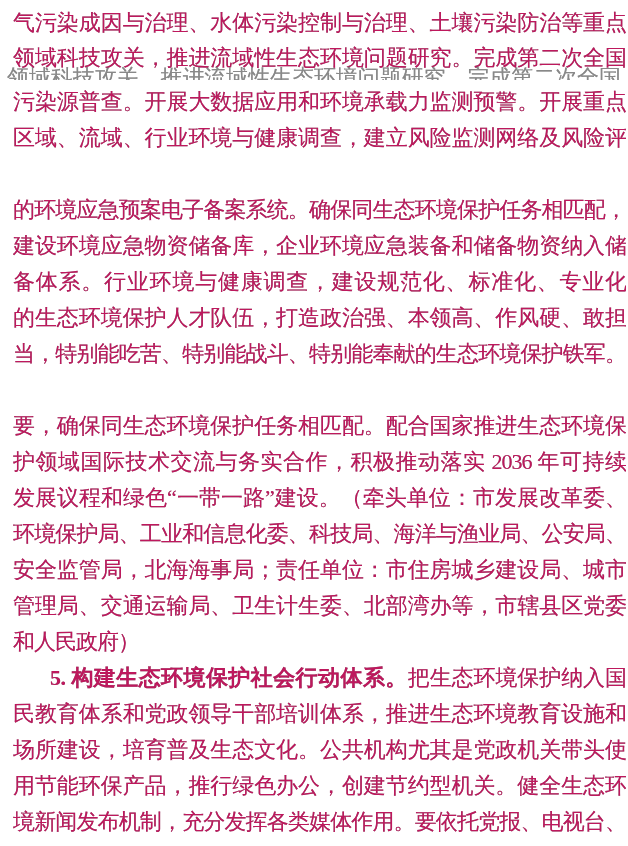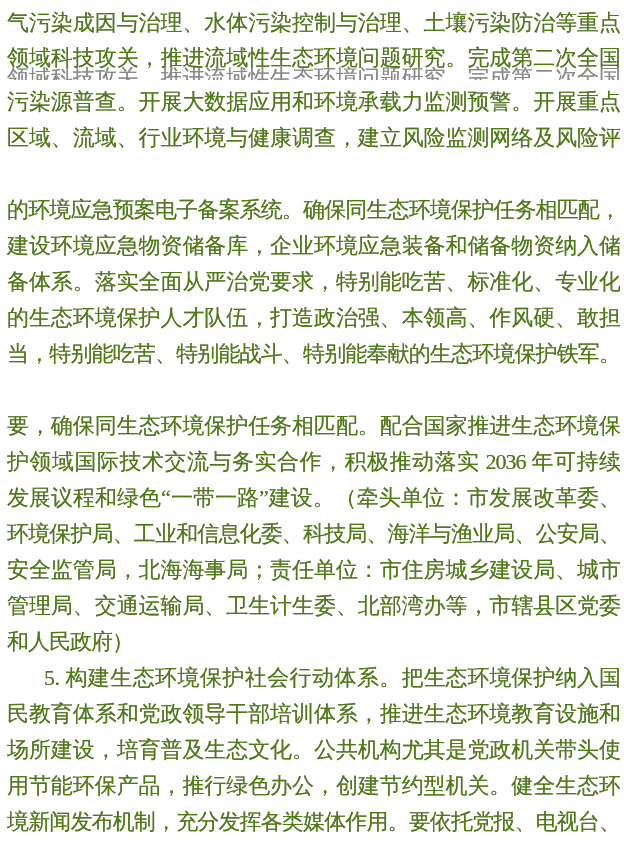--- a/index.html
+++ b/index.html
@@ -11,42 +11,42 @@
     position: relative;
     width: 628px;
     height: 846px;
     margin: 0 auto;
     background: #ffffff;
     overflow: hidden;
     font-family: "Liberation Serif", "DejaVu Serif", serif;
   }
   .line {
     position: absolute;
-    left: 7px;
+    left: 13px;
     width: 613px;
     height: 33px;
     overflow: hidden;
     font-size: 22px;
     line-height: 27px;
     letter-spacing: -1px;
-    color: #4d7c0f;
+    color: #be185d;
     text-align: justify;
     text-align-last: justify;
     text-shadow: 0 0 0.6px rgba(40, 40, 40, 0.55);
     white-space: normal;
   }
   .line.short {
     text-align: center;
     text-align-last: left;
   }
   .line.indent {
     text-indent: 37px;
   }
   .line .bold {
-    font-weight: normal;
+    font-weight: bold;
     letter-spacing: -0.5px;
   }
   
   .ghost-line {
     position: absolute;
     left: 7px;
     top: 65px;
     width: 613px;
     height: 15px;
     overflow: hidden;
@@ -72,21 +72,21 @@
   <div class="line" style="top:44px">领域科技攻关，推进流域性生态环境问题研究。完成第二次全国</div>
 
   <div class="ghost-line">
     <span class="ghost-inner">领域科技攻关，推进流域性生态环境问题研究。完成第二次全国</span>
   </div>
 
   <div class="line" style="top:88px">污染源普查。开展大数据应用和环境承载力监测预警。开展重点</div>
   <div class="line" style="top:124px">区域、流域、行业环境与健康调查，建立风险监测网络及风险评</div>
   <div class="line" style="top:196px">的环境应急预案电子备案系统。确保同生态环境保护任务相匹配，</div>
   <div class="line" style="top:232px">建设环境应急物资储备库，企业环境应急装备和储备物资纳入储</div>
-  <div class="line" style="top:268px">备体系。落实全面从严治党要求，特别能吃苦、标准化、专业化</div>
+  <div class="line" style="top:268px">备体系。行业环境与健康调查，建设规范化、标准化、专业化</div>
   <div class="line" style="top:304px">的生态环境保护人才队伍，打造政治强、本领高、作风硬、敢担</div>
   <div class="line" style="top:340px">当，特别能吃苦、特别能战斗、特别能奉献的生态环境保护铁军。</div>
   <div class="line" style="top:412px">要，确保同生态环境保护任务相匹配。配合国家推进生态环境保</div>
   <div class="line" style="top:448px">护领域国际技术交流与务实合作，积极推动落实 2036 年可持续</div>
   <div class="line" style="top:484px">发展议程和绿色“一带一路”建设。（牵头单位：市发展改革委、</div>
   <div class="line" style="top:520px">环境保护局、工业和信息化委、科技局、海洋与渔业局、公安局、</div>
   <div class="line" style="top:556px">安全监管局，北海海事局；责任单位：市住房城乡建设局、城市</div>
   <div class="line" style="top:592px">管理局、交通运输局、卫生计生委、北部湾办等，市辖县区党委</div>
   <div class="line short" style="top:628px">和人民政府）</div>
 

